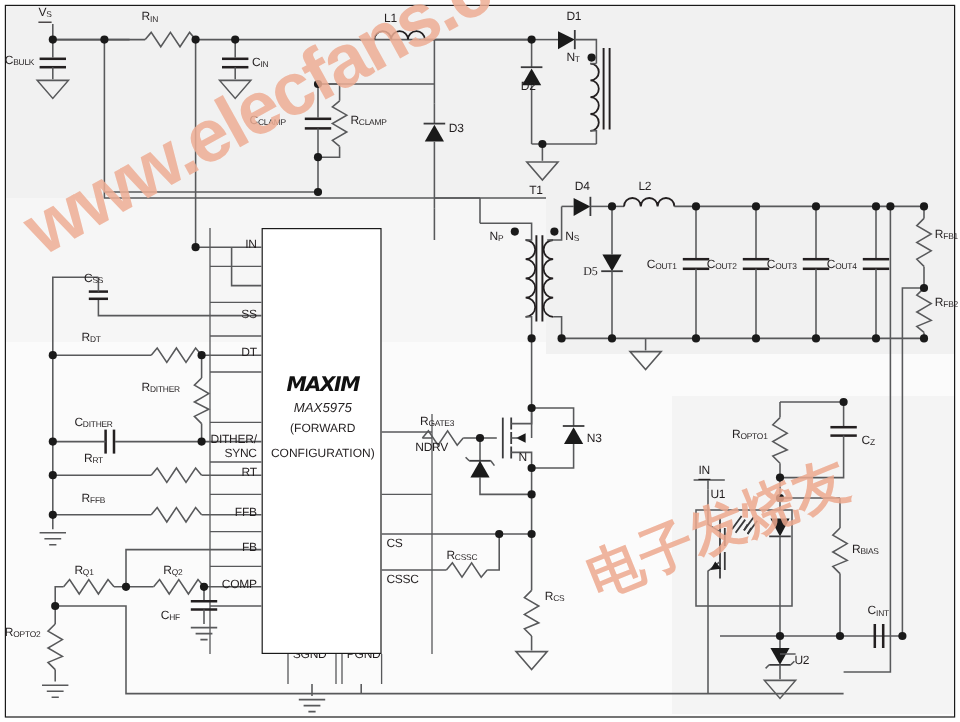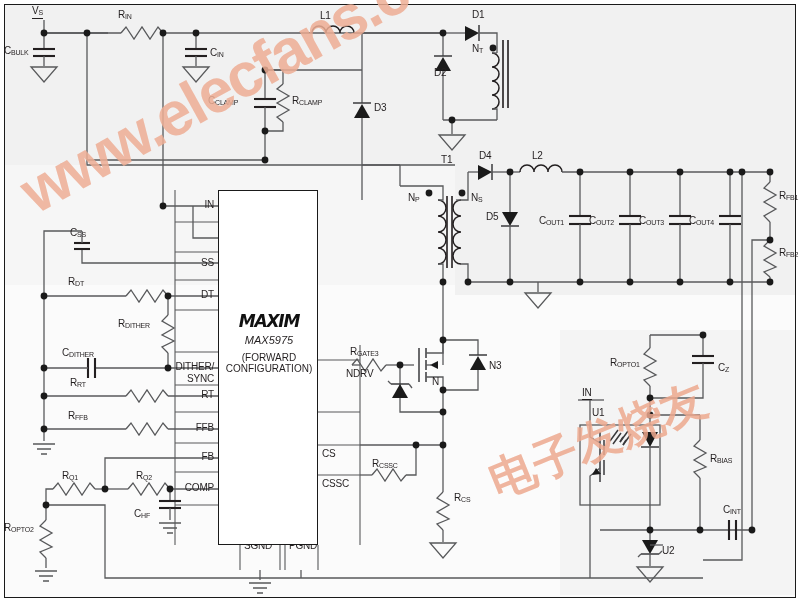--- a/index.html
+++ b/index.html
@@ -432,21 +432,21 @@
   <div class="lbl" style="left:292px;top:96px;"><span>R</span><span class="sub">CLAMP</span></div>
   <div class="lbl" style="left:374px;top:103px;"><span>D3</span></div>
   <div class="lbl" style="left:472px;top:10px;"><span>D1</span></div>
   <div class="lbl" style="left:434px;top:68px;"><span>D2</span></div>
   <div class="lbl" style="left:472px;top:44px;"><span>N</span><span class="sub">T</span></div>
 
   <div class="lbl" style="left:441px;top:155px;"><span>T1</span></div>
   <div class="lbl" style="left:408px;top:193px;"><span>N</span><span class="sub">P</span></div>
   <div class="lbl" style="left:471px;top:193px;"><span>N</span><span class="sub">S</span></div>
   <div class="lbl" style="left:479px;top:151px;"><span>D4</span></div>
-  <div class="lbl" style="left:486px;top:212px;"><span>D5</span></div>
+  <div class="lbl" style="left:486px;top:222px;font-family:Liberation Serif, serif;"><span>D5</span></div>
   <div class="lbl" style="left:532px;top:151px;"><span>L2</span></div>
 
   <div class="lbl" style="left:539px;top:216px;"><span>C</span><span class="sub">OUT1</span></div>
   <div class="lbl" style="left:589px;top:216px;"><span>C</span><span class="sub">OUT2</span></div>
   <div class="lbl" style="left:639px;top:216px;"><span>C</span><span class="sub">OUT3</span></div>
   <div class="lbl" style="left:689px;top:216px;"><span>C</span><span class="sub">OUT4</span></div>
   <div class="lbl" style="left:779px;top:191px;"><span>R</span><span class="sub">FB1</span></div>
   <div class="lbl" style="left:779px;top:248px;"><span>R</span><span class="sub">FB2</span></div>
 
   <div class="lbl" style="left:70px;top:228px;"><span>C</span><span class="sub">SS</span></div>
@@ -490,20 +490,20 @@
   <div class="lbl" style="left:322px;top:479px;"><span>CSSC</span></div>
 
   <div class="lbl" style="left:244px;top:541px;"><span>SGND</span></div>
   <div class="lbl" style="left:289px;top:541px;"><span>PGND</span></div>
 
   <div id="icbox">
     <div id="icinner">
       <div class="maximlogo">MAXIM</div>
       <div class="partno">MAX5975</div>
       <div class="cfg">(FORWARD</div>
-      <div class="cfg" style="margin-top:0;">CONFIGURATION)</div>
+      <div class="cfg" style="margin-top:10px;">CONFIGURATION)</div>
     </div>
   </div>
 
   <div class="wm" id="wm1">www.elecfans.com</div>
   <div class="wm" id="wm2">电子发烧友</div>
 
 </div>
 
 </body></html>

